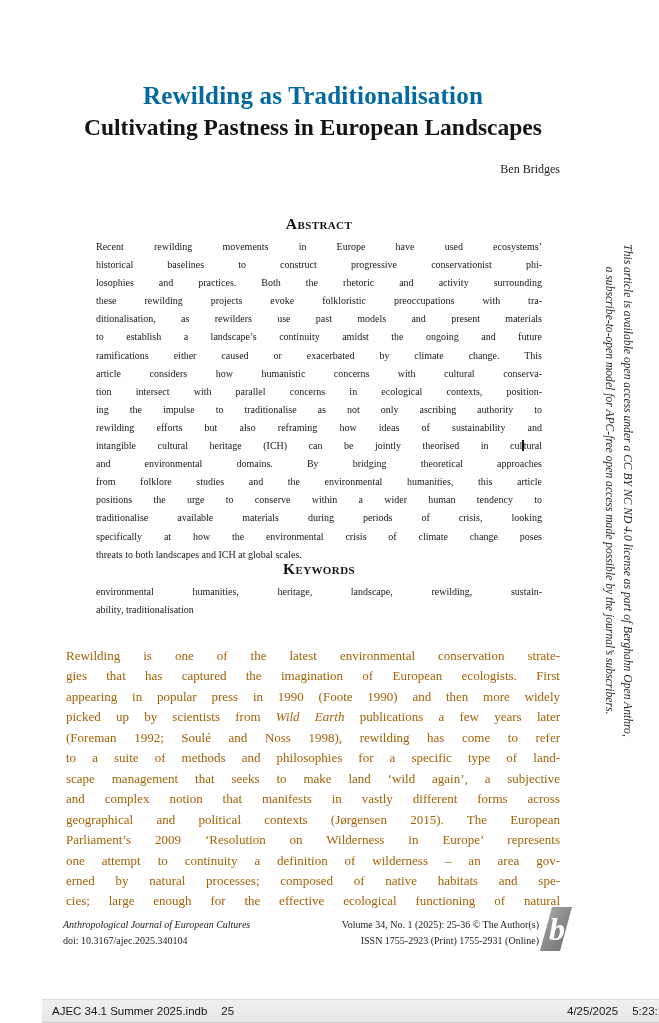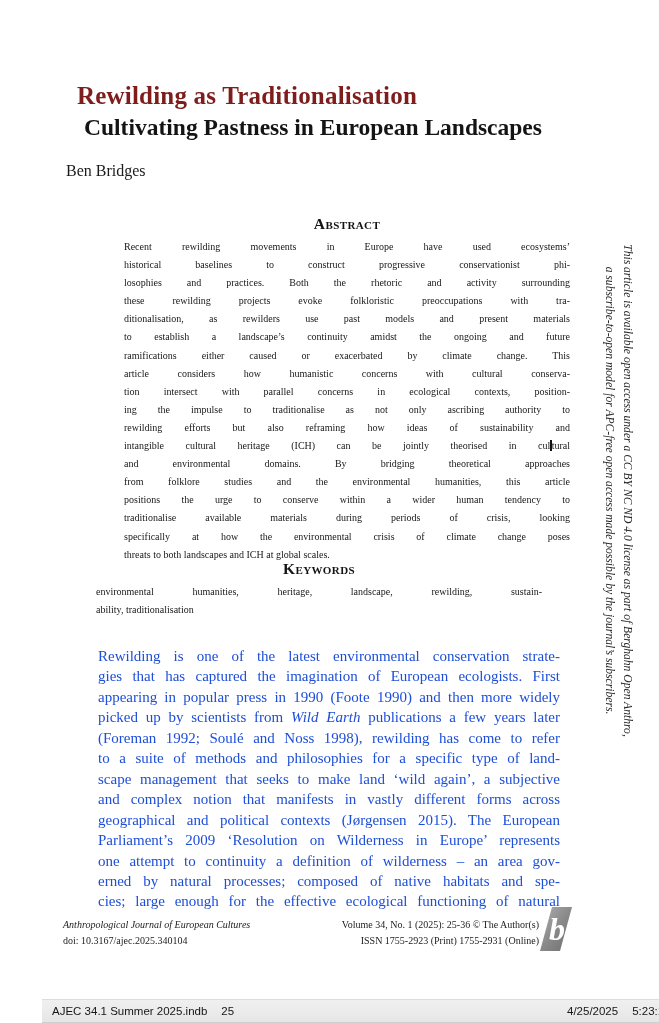--- a/index.html
+++ b/index.html
@@ -6,37 +6,37 @@
   body{
     width:659px;height:1023px;position:relative;overflow:hidden;
     background:#ffffff;
     font-family:"Liberation Serif", serif;
     color:#1b1b1b;
     -webkit-font-smoothing:antialiased;
   }
   .abs{position:absolute;}
 
   
-  .title{top:82px;left:77px;width:494px;text-align:left;
-         font-size:25px;font-weight:bold;letter-spacing:.2px;color:#7f1d1d;}
+  .title{top:82px;left:66px;width:494px;text-align:center;
+         font-size:25px;font-weight:bold;letter-spacing:.2px;color:#0369a1;}
   .subtitle{top:114px;left:66px;width:494px;text-align:center;
          font-size:23.5px;font-weight:bold;color:#141414;}
-  .author{top:162px;left:66px;width:494px;text-align:left;font-size:16px;color:#1b1b1b;}
+  .author{top:162px;left:66px;width:494px;text-align:right;font-size:12px;color:#1b1b1b;}
 
   
-  .abstract-wrap{top:215px;left:96px;width:446px;margin-left:28px;}
+  .abstract-wrap{top:215px;left:96px;width:446px;}
   .keywords-wrap{top:560px;left:96px;width:446px;}
   .sc-heading{text-align:center;font-variant:small-caps;font-weight:bold;
               font-size:15.5px;letter-spacing:.4px;color:#141414;margin-bottom:5px;}
   .abstract-wrap .jline,.keywords-wrap .jline{
     font-size:10px;line-height:18.1px;color:#171717;font-weight:500;}
 
   
   .body-text{top:646px;left:66px;width:494px;}
-  .body-text .jline{font-size:15px;line-height:20.45px;color:#1d4ed8;margin-left:32px;}
+  .body-text .jline{font-size:13px;line-height:20.45px;color:#a16207;}
 
   .jline{text-align:justify;text-align-last:justify;white-space:normal;}
   .jline.last{text-align-last:left;}
   .it{font-style:italic;}
   .caret{display:inline-block;width:1.5px;height:1.05em;background:#101010;
          vertical-align:-0.18em;}
 
   
   .sidenote{top:168px;left:636px;width:645px;height:36px;
     transform:rotate(90deg);transform-origin:top left;

